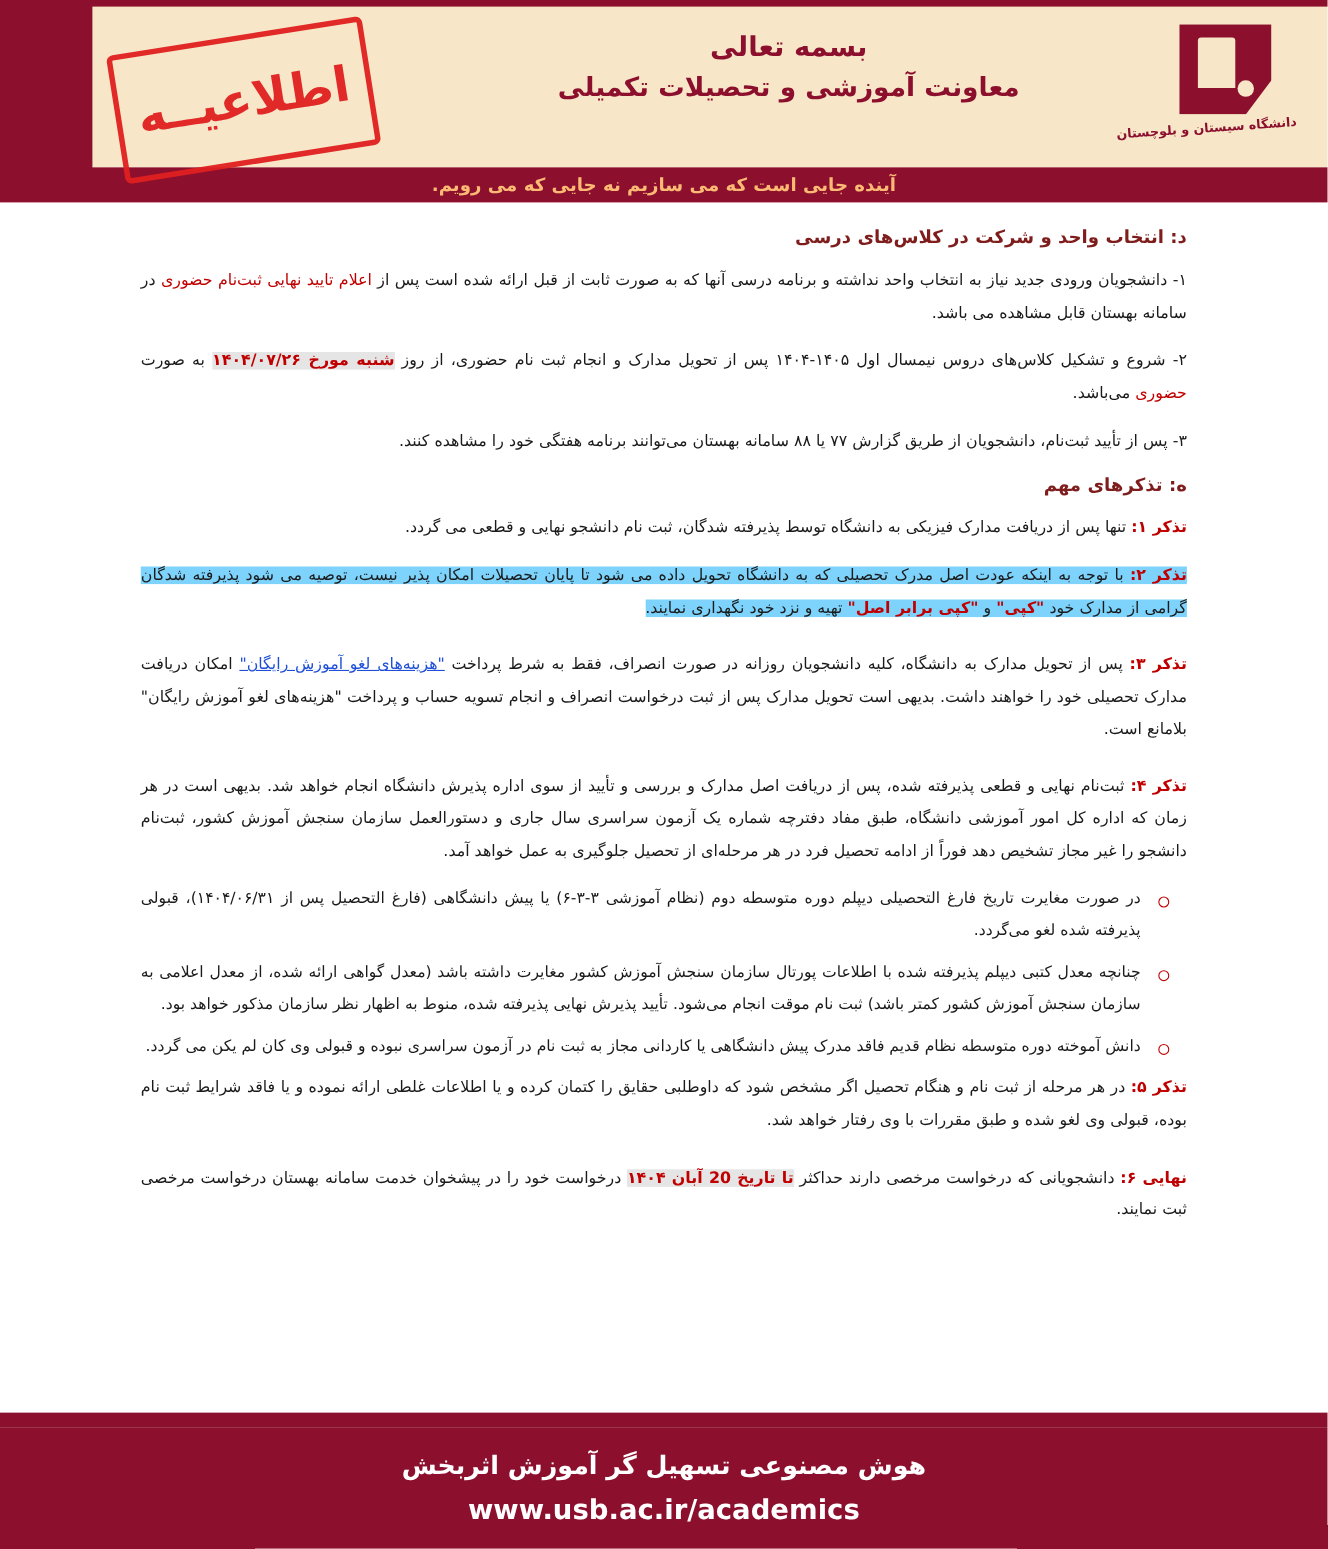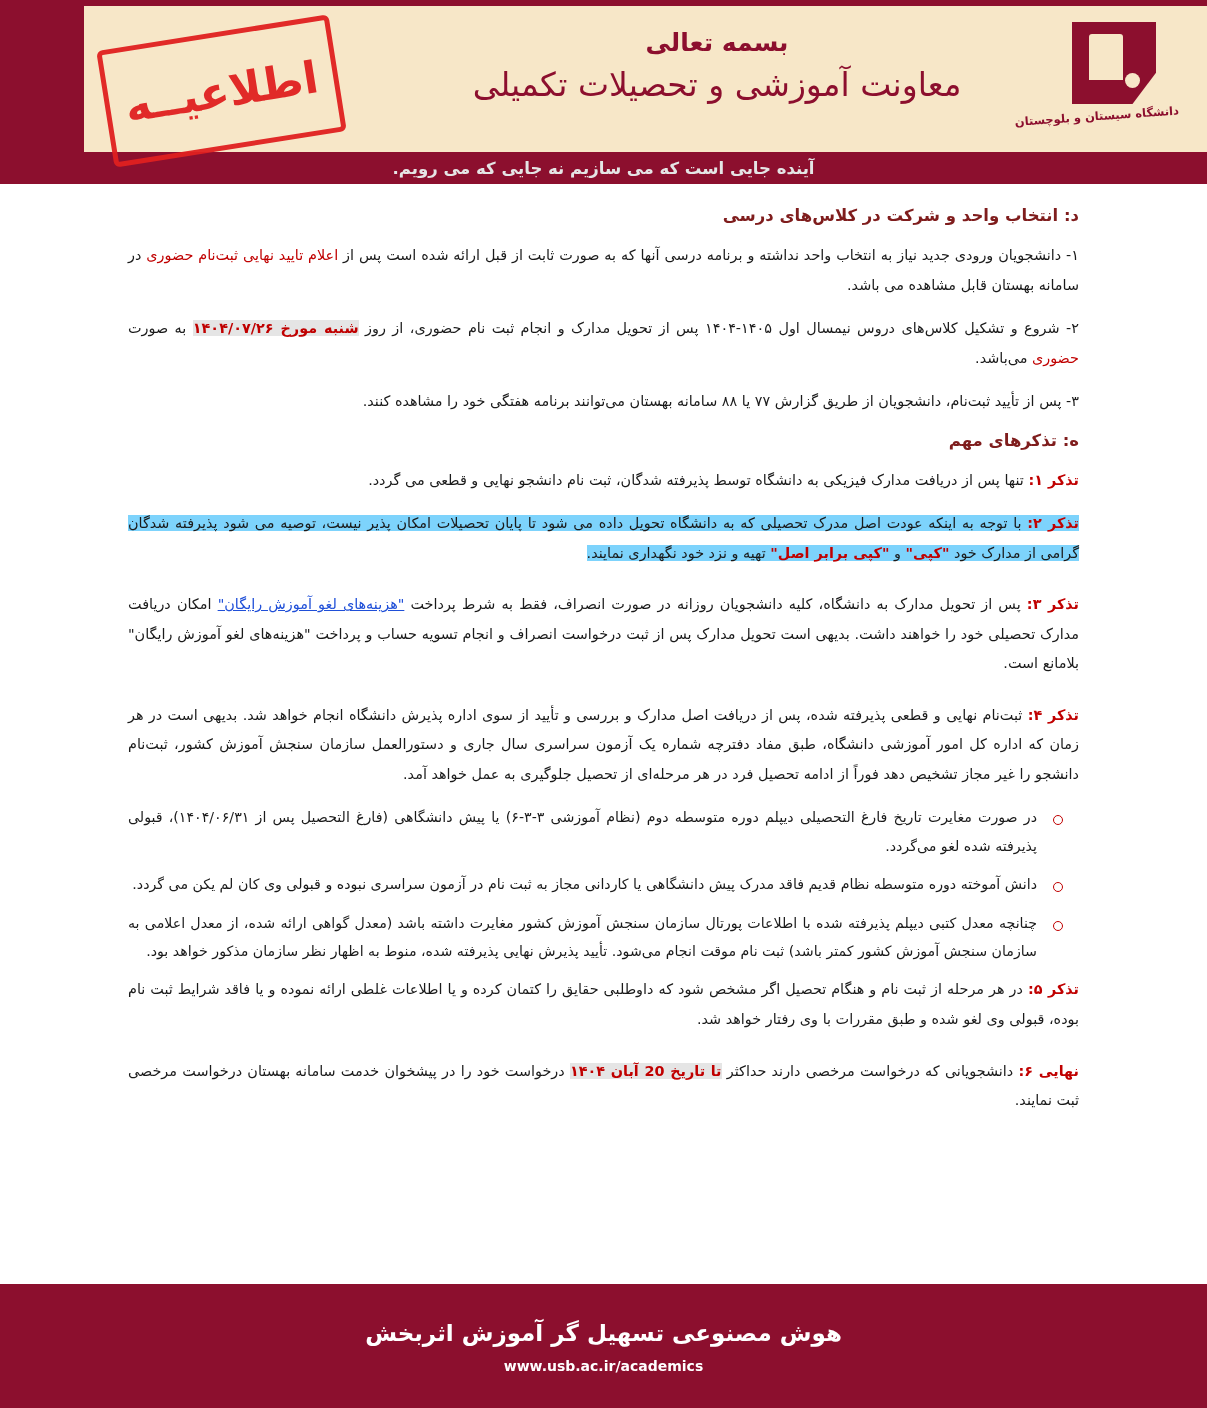--- a/index.html
+++ b/index.html
@@ -66,22 +66,22 @@
     text-align: center;
     color: #8c0f2e;
   }
   .header-titles .line1 {
     font-size: 25px;
     font-weight: bold;
     letter-spacing: 0.5px;
     margin-bottom: 8px;
   }
   .header-titles .line2 {
-    font-size: 33px;
-    font-weight: normal;
+    font-size: 24px;
+    font-weight: bold;
   }
 
   
   .logo-box {
     position: absolute;
     top: 16px;
     right: 28px;
     width: 130px;
     height: 120px;
     text-align: center;
@@ -144,21 +144,21 @@
     color: #e02020;
     font-size: 44px;
     font-weight: bold;
     letter-spacing: 4px;
     transform: rotate(0deg);
   }
 
   .header-motto {
     height: 32px;
     background: #8c0f2e;
-    color: #e5e5e5;
+    color: #fdba74;
     font-size: 16.5px;
     font-weight: bold;
     display: flex;
     align-items: center;
     justify-content: center;
     letter-spacing: 0.2px;
   }
 
   
   .content {
@@ -243,21 +243,21 @@
     text-align: center;
     box-sizing: border-box;
     padding-top: 22px;
   }
   .footer .f1 {
     font-size: 23px;
     font-weight: bold;
     margin-bottom: 12px;
   }
   .footer .f2 {
-    font-size: 14px;
+    font-size: 25px;
     font-weight: bold;
     direction: ltr;
   }
   .footer-top-rule {
     position: absolute;
     bottom: 110px;
     left: 0;
     width: 1207px;
     height: 14px;
     background: #8c0f2e;
@@ -338,22 +338,22 @@
     </p>
 
     <div class="spacer-sm"></div>
 
     <p class="para">
       <span class="note-label">تذکر ۴:</span><span> ثبت‌نام نهایی و قطعی پذیرفته شده، پس از دریافت اصل مدارک و بررسی و تأیید از سوی اداره پذیرش دانشگاه انجام خواهد شد. بدیهی است در هر زمان که اداره کل امور آموزشی دانشگاه، طبق مفاد دفترچه شماره یک آزمون سراسری سال جاری و دستورالعمل سازمان سنجش آموزش کشور، ثبت‌نام دانشجو را غیر مجاز تشخیص دهد فوراً از ادامه تحصیل فرد در هر مرحله‌ای از تحصیل جلوگیری به عمل خواهد آمد.</span>
     </p>
 
     <ul class="bullets">
       <li>در صورت مغایرت تاریخ فارغ التحصیلی دیپلم دوره متوسطه دوم (نظام آموزشی ۳-۳-۶) یا پیش دانشگاهی (فارغ التحصیل پس از ۱۴۰۴/۰۶/۳۱)، قبولی پذیرفته شده لغو می‌گردد.</li>
+      <li>چنانچه معدل کتبی دیپلم پذیرفته شده با اطلاعات پورتال سازمان سنجش آموزش کشور مغایرت داشته باشد (معدل گواهی ارائه شده، از معدل اعلامی به سازمان سنجش آموزش کشور کمتر باشد) ثبت نام موقت انجام می‌شود. تأیید پذیرش نهایی پذیرفته شده، منوط به اظهار نظر سازمان مذکور خواهد بود.</li>
       <li>دانش آموخته دوره متوسطه نظام قدیم فاقد مدرک پیش دانشگاهی یا کاردانی مجاز به ثبت نام در آزمون سراسری نبوده و قبولی وی کان لم یکن می گردد.</li>
-      <li>چنانچه معدل کتبی دیپلم پذیرفته شده با اطلاعات پورتال سازمان سنجش آموزش کشور مغایرت داشته باشد (معدل گواهی ارائه شده، از معدل اعلامی به سازمان سنجش آموزش کشور کمتر باشد) ثبت نام موقت انجام می‌شود. تأیید پذیرش نهایی پذیرفته شده، منوط به اظهار نظر سازمان مذکور خواهد بود.</li>
     </ul>
 
     <p class="para">
       <span class="note-label">تذکر ۵:</span><span> در هر مرحله از ثبت نام و هنگام تحصیل اگر مشخص شود که داوطلبی حقایق را کتمان کرده و یا اطلاعات غلطی ارائه نموده و یا فاقد شرایط ثبت نام بوده، قبولی وی لغو شده و طبق مقررات با وی رفتار خواهد شد.</span>
     </p>
 
     <div class="spacer-sm"></div>
 
     <p class="para">
       <span class="note-label">نهایی ۶:</span><span> دانشجویانی که درخواست مرخصی دارند حداکثر </span><span class="hl-red">تا تاریخ 20 آبان ۱۴۰۴</span><span> درخواست خود را در پیشخوان خدمت سامانه بهستان درخواست مرخصی ثبت نمایند.</span>

